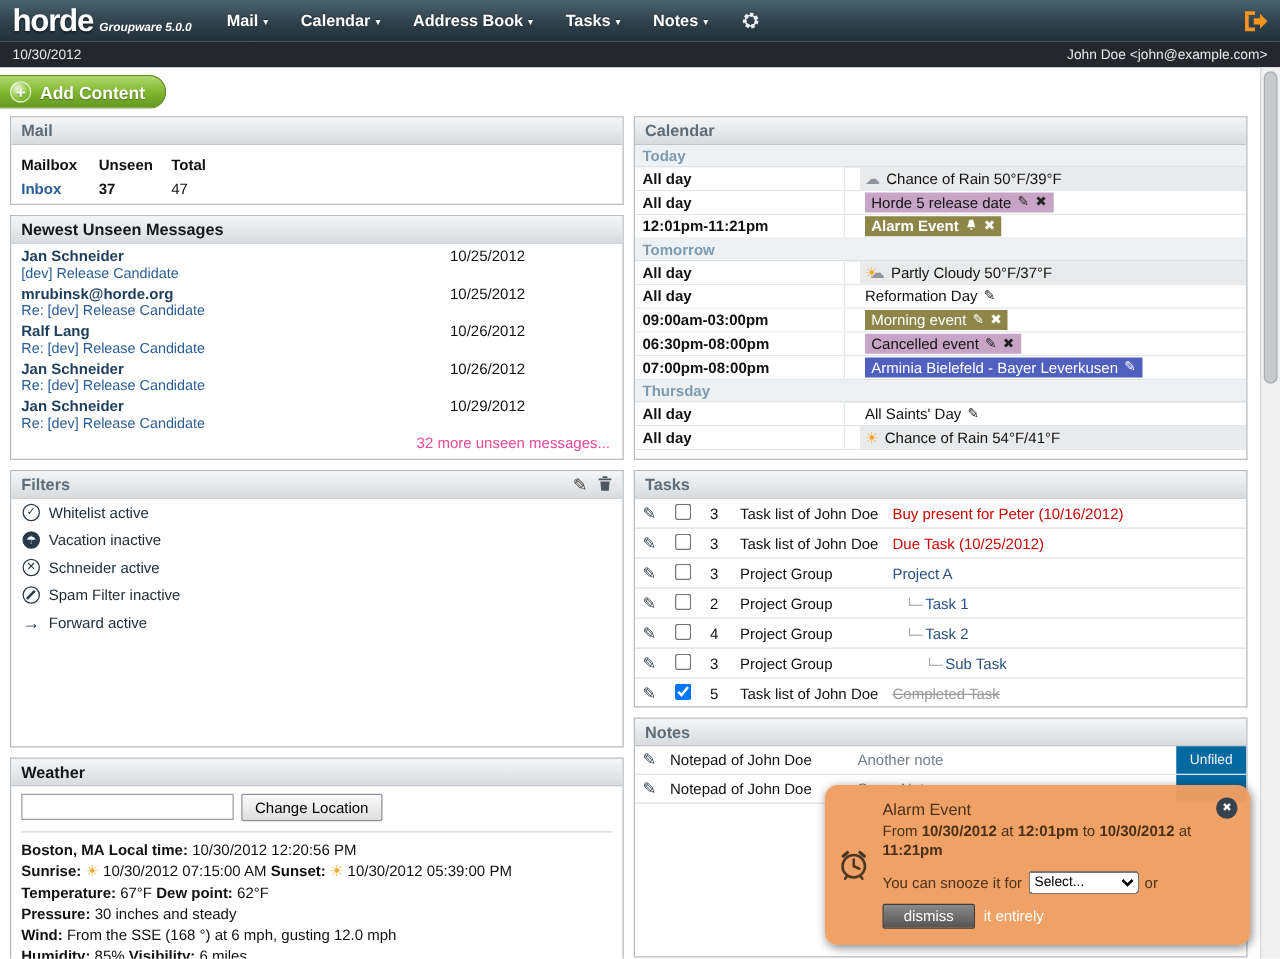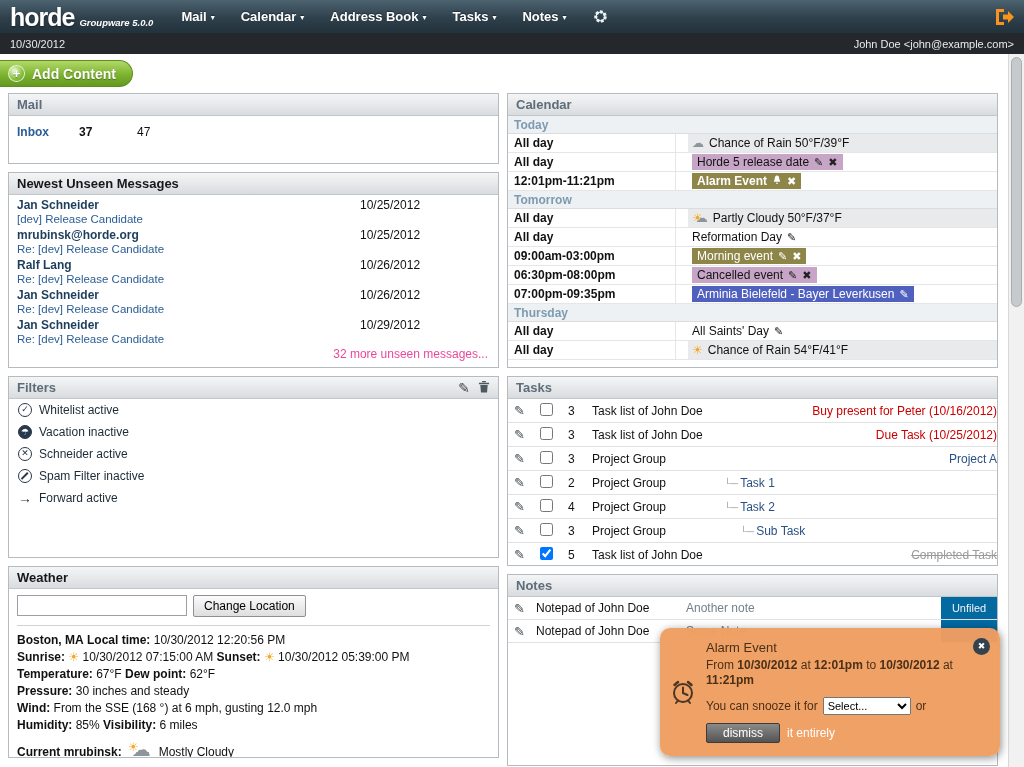--- a/index.html
+++ b/index.html
@@ -37,21 +37,21 @@
 
   
   .content { position:absolute; top:93px; left:8px; width:990px; display:flex; gap:8px; align-items:flex-start; }
   .col { width:491px; }
   .block { border:1px solid #b6bbbf; background:#fff; margin-bottom:8px; overflow:hidden; }
   .bh { height:22px; background:linear-gradient(180deg,#f4f5f6,#d9dcdf); border-bottom:1px solid #c2c6ca;
     display:flex; align-items:center; justify-content:space-between; padding:0 8px;
     font-weight:bold; font-size:13px; color:#5d6d79; }
   .bh.dark { color:#15181a; }
   .bh .hicons { display:flex; gap:8px; align-items:center; }
-  .h-mail{height:71px} .h-unseen{height:196px} .h-filters{height:182px} .h-weather{height:192px}
+  .h-mail{height:71px} .h-unseen{height:196px} .h-filters{height:222px} .h-weather{height:192px}
   .h-cal{height:275px} .h-tasks{height:190px} .h-notes{height:192px}
 
   
   .mt { padding:6px 8px; }
   .mt .hrow,.mt .drow { display:grid; grid-template-columns:62px 58px 1fr; height:19px; align-items:center; }
   .mt .hrow { font-weight:bold; }
   .inbox { color:#2a5d95; font-weight:bold; cursor:pointer; }
   .cnt-b { font-weight:bold; }
 
   
@@ -100,21 +100,21 @@
   .p-blue { background:#4f60be; color:#fff; }
   .pi { font-size:11px; cursor:pointer; line-height:11px; }
   .pi.dark { color:#222; }
   .pi.light { color:#fff; }
 
   
   .trow { display:grid; grid-template-columns:26px 28px 24px 122px 1fr; align-items:center; height:24px;
     border-bottom:1px solid #dfe1e3; padding-left:6px; }
   .tedit { color:#3d4a52; font-size:13px; cursor:pointer; }
   .trow input { width:13px; height:13px; }
-  .tname { cursor:pointer;text-align:right; }
+  .tname { cursor:pointer; }
   .red { color:#cc0000; }
   .lnk { color:#2a5183; }
   .done { color:#9a9a9a; text-decoration:line-through; }
   .prefix { color:#999; font-size:10px; margin-right:2px; }
   .ind1 { padding-left:10px; }
   .ind2 { padding-left:26px; }
 
   
   .nrow { display:flex; align-items:center; height:23px; border-bottom:1px solid #dfe1e3; padding-left:6px; }
   .nedit { width:22px; color:#3d4a52; font-size:13px; cursor:pointer; }
@@ -203,20 +203,25 @@
 
   <div class="content">
 
     <div class="col">
 
       <div class="block h-mail">
         <div class="bh">
             <span>Mail</span>
           </div>
         <div class="mt">
+          <div class="hrow">
+            <span>Mailbox</span>
+            <span>Unseen</span>
+            <span>Total</span>
+          </div>
           <div class="drow">
             <span class="inbox">Inbox</span>
             <span class="cnt-b">37</span>
             <span>47</span>
           </div>
         </div>
       </div>
 
       <div class="block h-unseen">
         <div class="bh dark">
@@ -416,21 +421,21 @@
           <span class="cev">
             <span class="pill p-purple">
               <span>Cancelled event</span>
               <span class="pi dark">✎</span>
               <span class="pi dark">✖</span>
             </span>
           </span>
         </div>
 
         <div class="crow">
-          <span class="ctime">07:00pm-09:35pm</span>
+          <span class="ctime">07:00pm-08:00pm</span>
           <span class="cev">
             <span class="pill p-blue">
               <span>Arminia Bielefeld - Bayer Leverkusen</span>
               <span class="pi light">✎</span>
             </span>
           </span>
         </div>
 
         <div class="csec">
             <span>Thursday</span>

